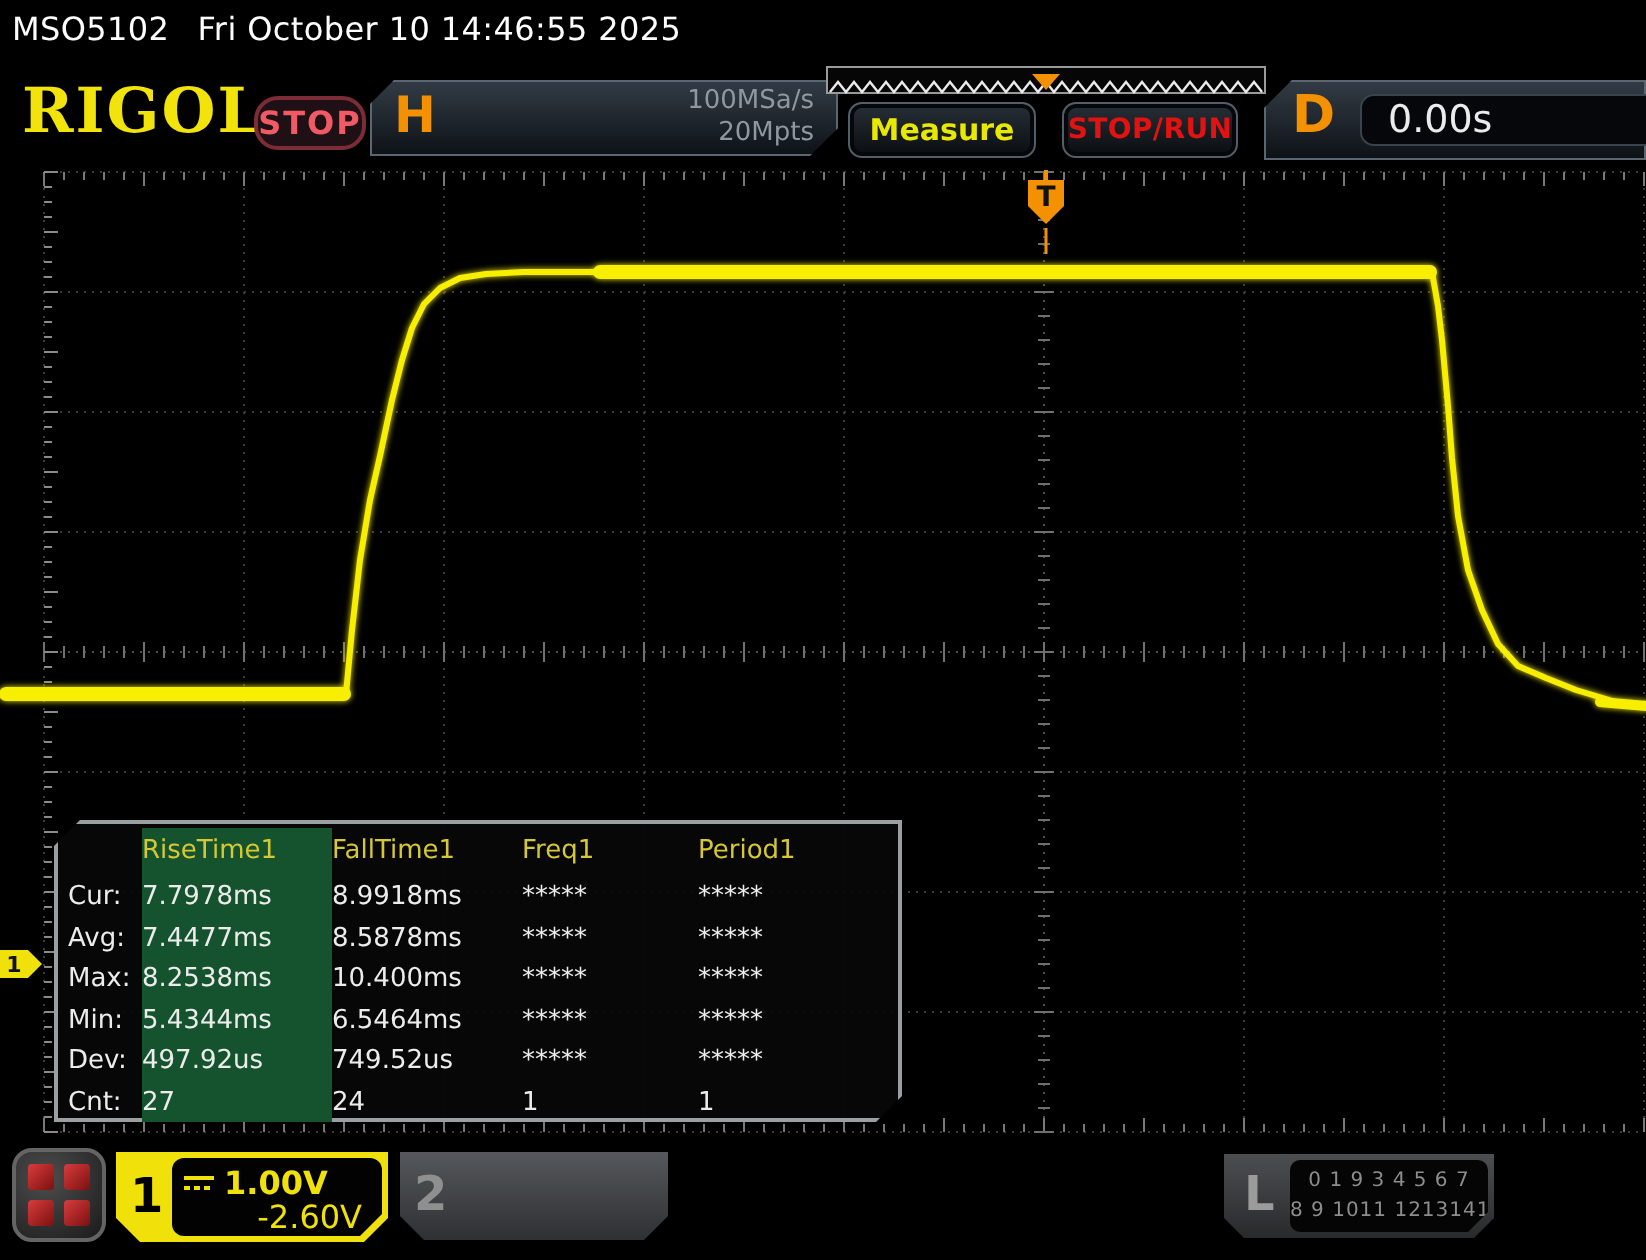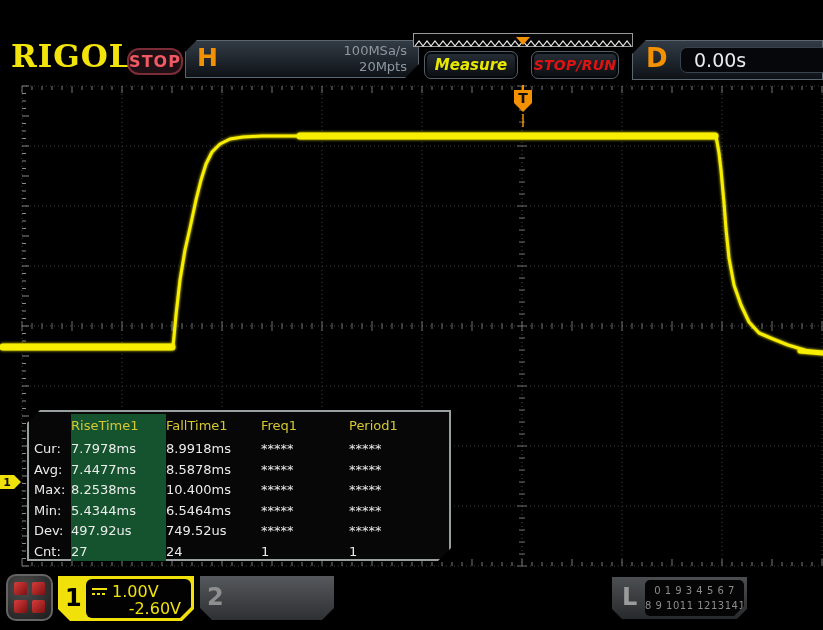--- a/index.html
+++ b/index.html
@@ -21,21 +21,21 @@
   .h-block{left:185px;top:40px;width:234px;height:38px;
         clip-path:polygon(12px 0,100% 0,100% calc(100% - 14px),calc(100% - 14px) 100%,0 100%,0 12px);}
   .h-letter{left:12px;top:3px;font-size:25px;font-weight:bold;color:#f39100;}
   .ivbox{background:#05070a;border:1px solid #39434d;border-radius:7px;color:#ebebeb;
         font-size:19px;display:flex;align-items:center;}
   .h-value{left:40px;top:6px;width:108px;height:24px;justify-content:center;}
   .h-rate{right:12px;top:3px;text-align:right;font-size:13px;line-height:16px;color:#8f98a0;}
   .strip{left:413px;top:33px;width:220px;height:14px;background:#060606;border:1px solid #9a9a9a;box-sizing:border-box;}
   .btn{border:1px solid #525e68;border-radius:7px;background:linear-gradient(#272f37,#0a0d10);
         box-shadow:inset 0 0 0 2px #05070a;display:flex;align-items:center;justify-content:center;
-        font-weight:bold;font-style:italic;}
+        font-weight:bold;}
   .measure-btn{left:424px;top:51px;width:92px;height:26px;color:#e8e800;font-size:15px;}
   .stoprun-btn{left:531px;top:51px;width:86px;height:26px;color:#e01212;font-size:14px;letter-spacing:.2px;}
   .d-block{left:632px;top:40px;width:191px;height:40px;
         clip-path:polygon(14px 0,100% 0,100% 100%,0 100%,0 14px);}
   .d-letter{left:14px;top:3px;font-size:26px;font-weight:bold;color:#f39100;}
   .d-value{left:48px;top:7px;width:142px;height:24px;padding-left:13px;}
 
   
   .graticule{left:0;top:85px;width:823px;height:482px;}
 
@@ -61,39 +61,42 @@
   .ch1{left:58px;top:576px;width:136px;height:45px;background:#f0e10a;
         clip-path:polygon(0 0,100% 0,100% calc(100% - 12px),calc(100% - 12px) 100%,12px 100%,0 calc(100% - 12px));}
   .ch1 .num{left:7px;top:8px;font-size:24px;font-weight:bold;color:#000;}
   .ch-inner{border-radius:6px;background:#020202;
         clip-path:polygon(0 0,100% 0,100% calc(100% - 11px),calc(100% - 11px) 100%,0 100%);}
   .ch1 .ch-inner{left:28px;top:3px;width:105px;height:39px;color:#f0e10a;}
   .ch2{left:200px;top:576px;width:134px;height:44px;background:linear-gradient(#55585c,#2e3033);
         clip-path:polygon(0 0,100% 0,100% calc(100% - 12px),calc(100% - 12px) 100%,12px 100%,0 calc(100% - 12px));}
   .ch2 .num{left:7px;top:7px;font-size:24px;font-weight:bold;color:#8f8f8f;}
   .ch2 .ch-inner{left:28px;top:3px;width:103px;height:38px;color:#a8a8a8;box-shadow:inset 0 0 0 1px #6a6a6a;}
-  .ch-row1{left:6px;top:3px;font-size:16px;display:flex;align-items:center;gap:5px;}
+  .ch-row1{left:6px;top:3px;font-size:16px;display:flex;align-items:center;gap:5px;font-weight:bold;}
   .ch-row2{right:10px;top:20px;font-size:16px;}
   .dc{display:inline-block;width:15px;height:9px;position:relative;}
   .dc::before{content:"";position:absolute;top:1px;left:0;right:0;height:2px;background:currentColor;}
   .dc::after{content:"";position:absolute;bottom:1px;left:0;right:0;height:2px;
         background:repeating-linear-gradient(90deg,currentColor 0 3px,transparent 3px 5px);}
   .l-block{left:612px;top:577px;width:135px;height:42px;background:linear-gradient(#4c4f52,#28292b);
         clip-path:polygon(0 0,100% 0,100% calc(100% - 10px),calc(100% - 10px) 100%,10px 100%,0 calc(100% - 10px));}
   .l-letter{left:10px;top:6px;font-size:24px;font-weight:bold;color:#9b9b9b;}
   .l-inner{left:33px;top:3px;width:99px;height:36px;border-radius:5px;background:#050505;
         clip-path:polygon(0 0,100% 0,100% calc(100% - 10px),calc(100% - 10px) 100%,0 100%);
         text-align:center;color:#8d8d8d;font-size:10px;line-height:15px;padding-top:3px;
         box-sizing:border-box;letter-spacing:.5px;white-space:nowrap;}
 </style>
 </head>
 <body>
 
 <div class="screen">
 
+  <div class="abs topbar">
+    <span class="model">MSO5102</span><span>Fri October 10 14:46:55 2025</span>
+  </div>
 
   <div class="abs logo">RIGOL</div>
   <div class="abs stop-badge">STOP</div>
 
   <div class="abs tab h-block">
     <span class="abs h-letter">H</span>
     <div class="abs h-rate">
       <div>100MSa/s</div>
       <div>20Mpts</div>
     </div>

